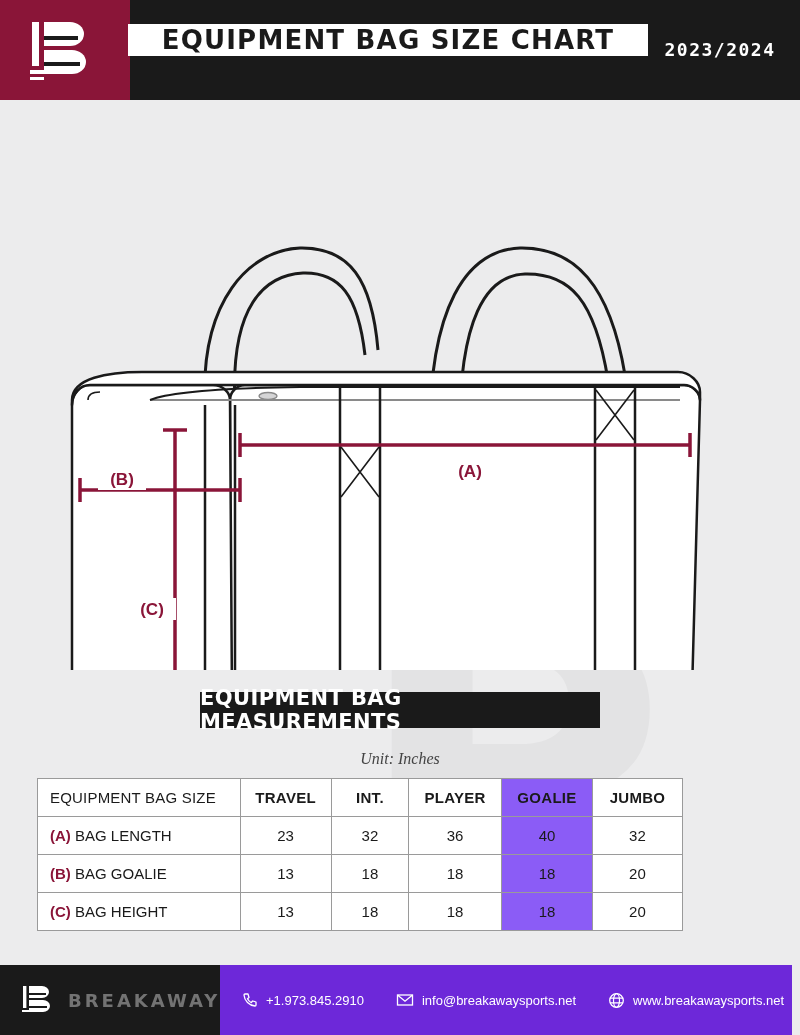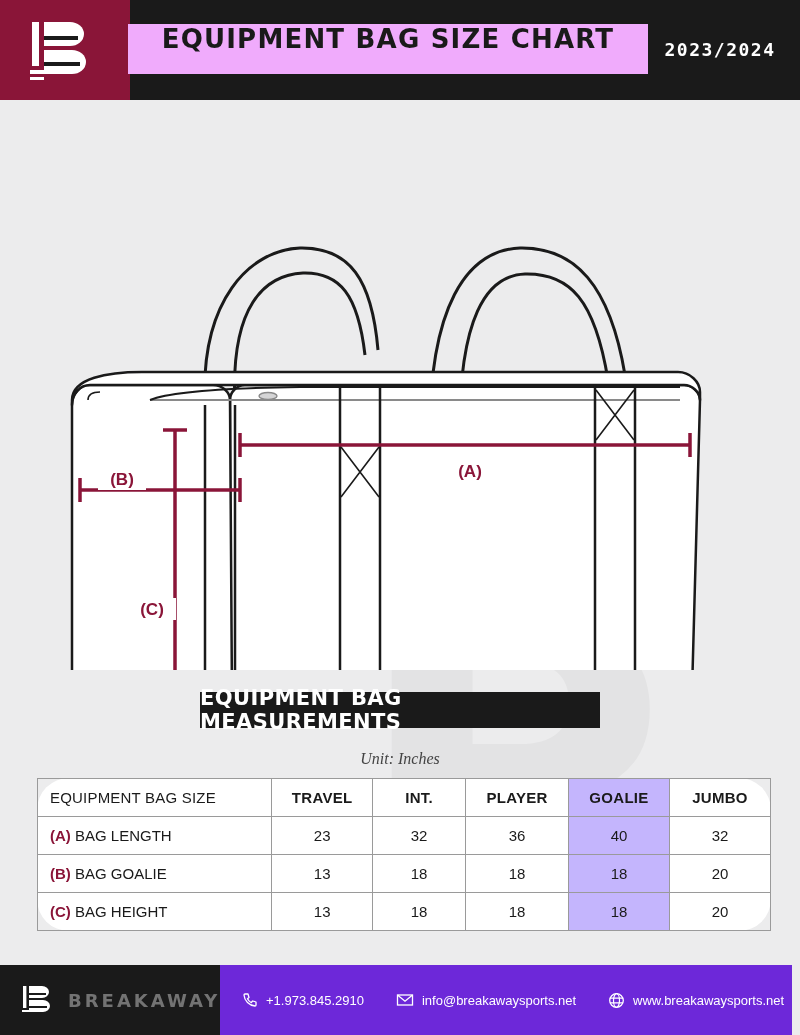--- a/index.html
+++ b/index.html
@@ -30,23 +30,23 @@
     width: 670px; height: 100px;
     background: #1a1a1a;
   }
   .logo-mark {
     position: absolute; top: 16px; left: 30px;
     width: 70px; height: 68px;
     z-index: 4;
   }
   .title-plate {
     position: absolute; top: 24px; left: 128px;
-    width: 520px; height: 50px;
-    background: #f0abfc;
-    display: flex; align-items: flex-start; justify-content: center;
+    width: 520px; height: 32px;
+    background: #ffffff;
+    display: flex; align-items: center; justify-content: center;
   }
   .title-plate span {
     font-family: "DejaVu Sans", sans-serif;
     font-weight: bold;
     font-size: 26px;
     letter-spacing: 1.2px;
     color: #1a1a1a;
   }
   .year-plate {
     position: absolute; top: 24px; left: 660px;
@@ -107,24 +107,23 @@
     font-size: 16px;
     color: #444444;
   }
 
   
   .table-wrap {
     position: absolute; top: 778px; left: 37px;
     width: 726px;
   }
   table {
-    width: 734px;
+    width: 646px;
     border-collapse: collapse;
     background: #ffffff;
-    border-radius: 32px;
   }
   th, td {
     border: 1px solid #9a9a9a;
     height: 38px;
     font-size: 15px;
     color: #1a1a1a;
     text-align: center;
     font-family: "Liberation Sans", sans-serif;
   }
   thead th {
@@ -140,21 +139,21 @@
   }
   td.rowhead {
     text-align: left;
     padding-left: 12px;
     font-size: 15px;
   }
   td.rowhead .tag {
     color: #8a1538;
     font-weight: bold;
   }
-  .col-goalie { background: #c4b5fd; }
+  .col-goalie { background: #8b5cf6; }
   col.c0 { width: 232px; }
   col.c1 { width: 100px; }
   col.c2 { width: 92px; }
   col.c3 { width: 102px; }
   col.c4 { width: 100px; }
   col.c5 { width: 100px; }
 
   
   .footer {
     position: absolute; top: 965px; left: 0;

